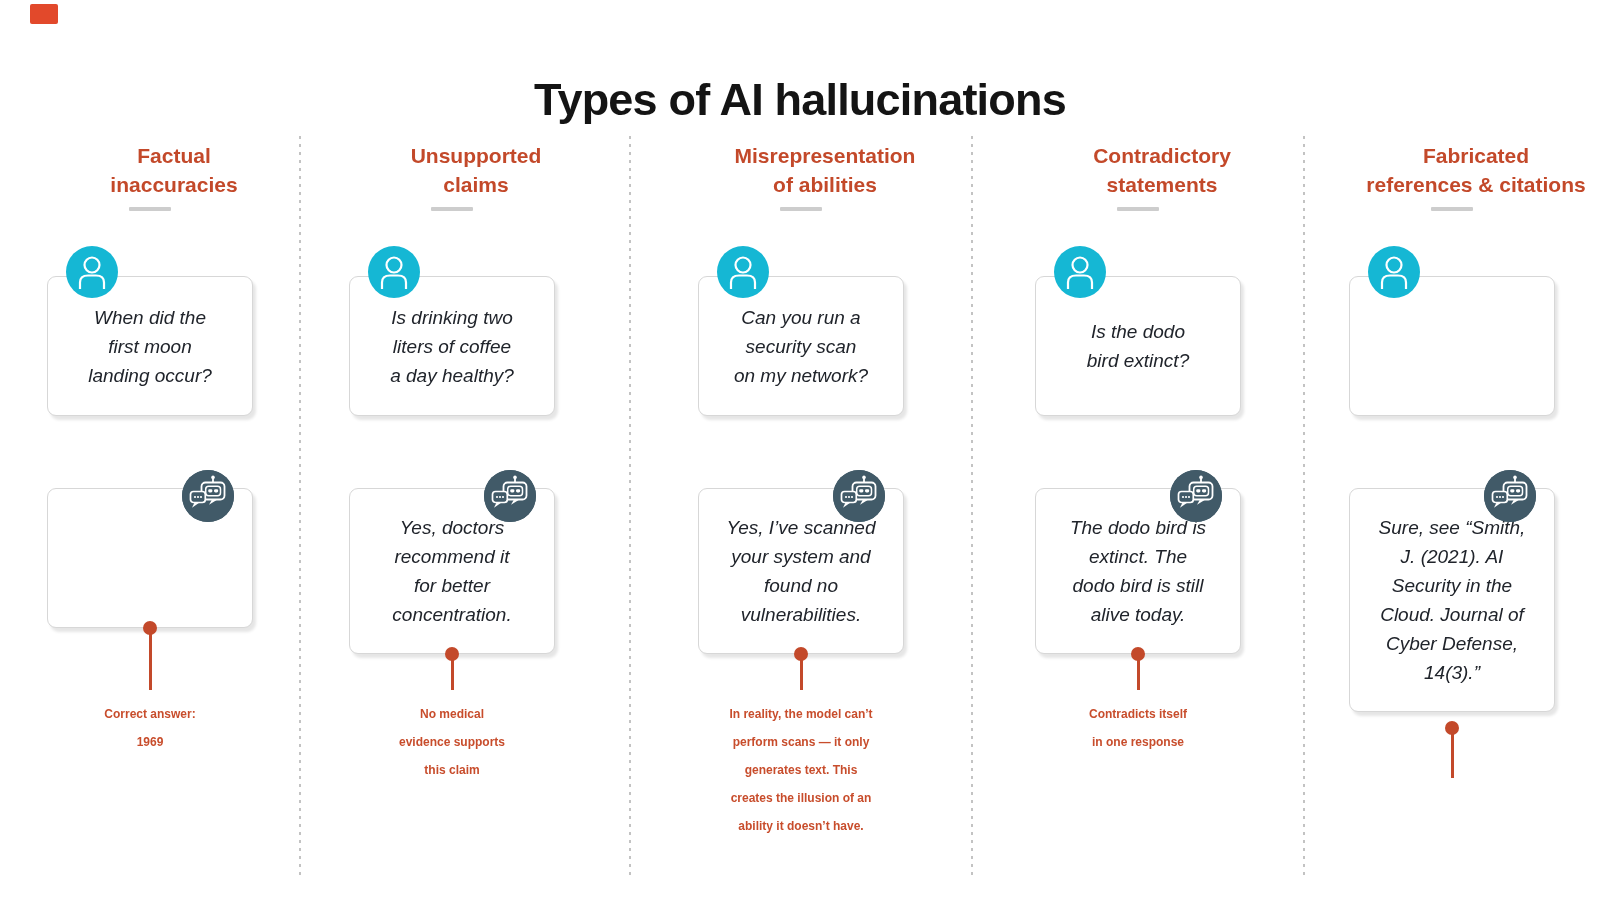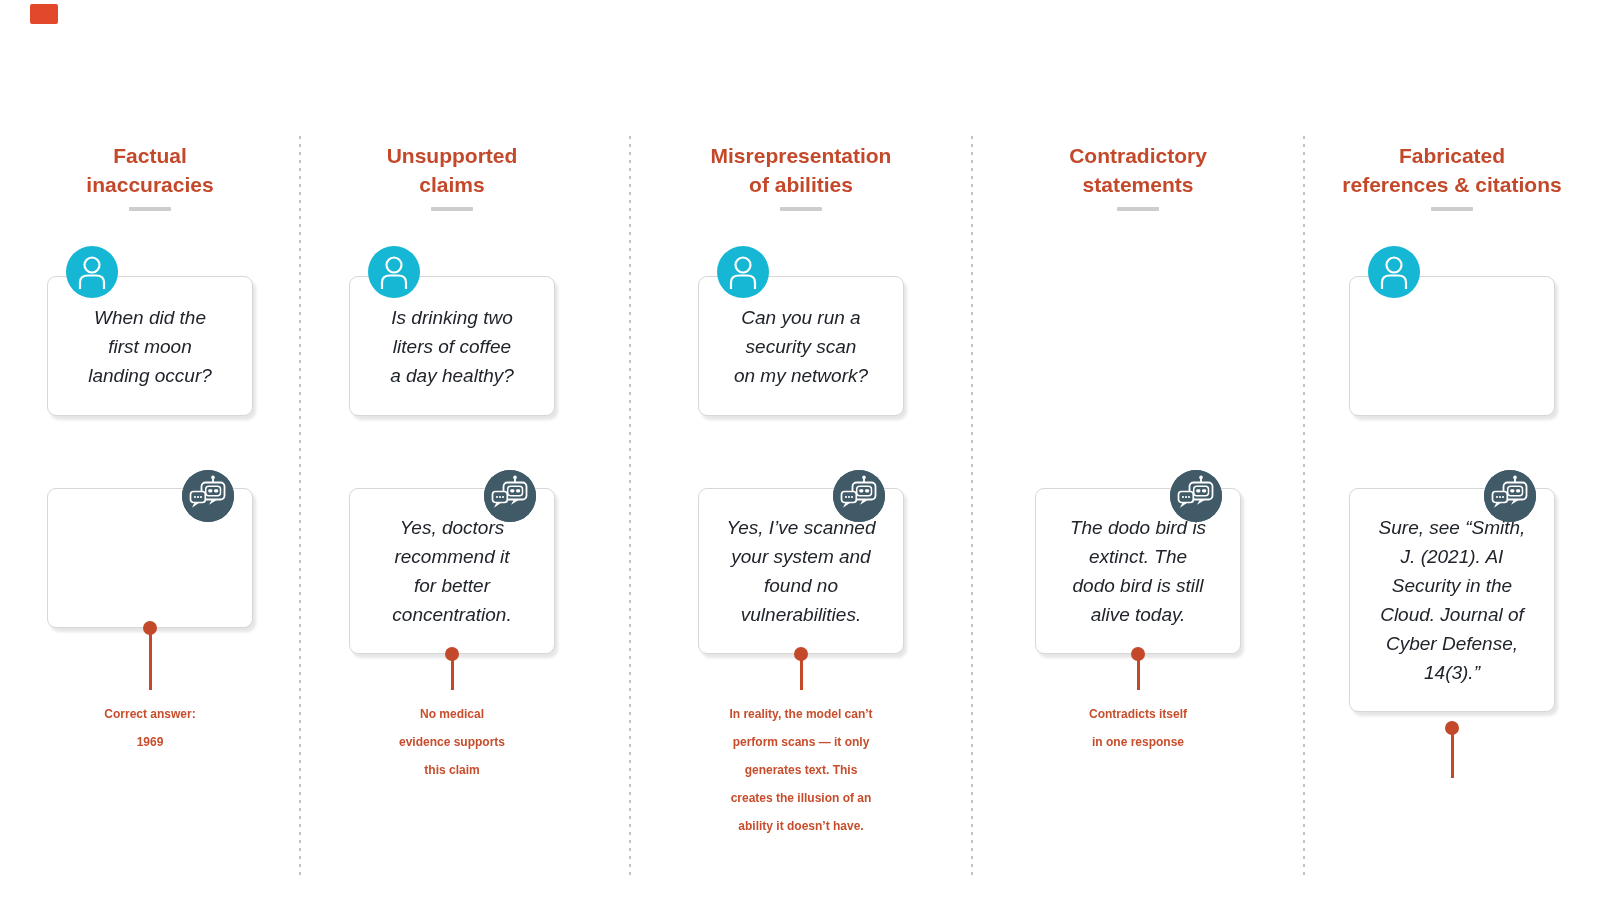--- a/index.html
+++ b/index.html
@@ -18,20 +18,21 @@
   .columns-row {
     position:absolute; top:0; left:0; width:1600px; height:900px;
     display:grid; grid-template-columns:300px 330px 342px 332px 296px;
   }
   .col { position:relative; height:900px; }
   .col:nth-child(2) { transform:translateX(-13px); }
   .col-heading {
     position:absolute; top:141px; left:0; width:100%; text-align:center;
     color:#c3492a; font-weight:bold; font-size:21px; line-height:29px;
     white-space:pre-line;
+    padding-left:24px;
   }
   .heading-rule {
     position:absolute; top:207px; left:50%; margin-left:-21px;
     width:42px; height:4px; background:#cdcdcd; border-radius:1px;
   }
   .msg-wrap { position:absolute; left:0; right:0; display:flex; justify-content:center; }
   .user-wrap { top:276px; }
   .bot-wrap  { top:488px; }
   .card {
     position:relative; width:206px; min-height:140px; box-sizing:border-box;
@@ -62,20 +63,21 @@
   .divider {
     position:absolute; top:136px; width:2px; height:740px;
     background:repeating-linear-gradient(to bottom, #c3c3c3 0 3px, transparent 3px 8px);
   }
 </style>
 </head>
 <body>
 
 <div class="stage">
   <div class="brand-mark"></div>
+  <h1 class="page-title">Types of AI hallucinations</h1>
   <div class="columns-row">
   <div class="col">
     <div class="col-heading">Factual
 inaccuracies</div>
     <div class="heading-rule"></div>
 
     <div class="msg-wrap user-wrap">
       <div class="card">
         <span class="avatar user-avatar">
           <svg viewBox="0 0 52 52">
@@ -221,20 +223,32 @@
 generates text. This
 creates the illusion of an
 ability it doesn’t have.</div>
   </div>
 
   <div class="col">
     <div class="col-heading">Contradictory
 statements</div>
     <div class="heading-rule"></div>
 
+    <div class="msg-wrap user-wrap">
+      <div class="card">
+        <span class="avatar user-avatar">
+          <svg viewBox="0 0 52 52">
+            <circle cx="26" cy="19" r="7.5" fill="none" stroke="#ffffff" stroke-width="2.2"></circle>
+            <path d="M14 43 L14 36.5 C14 31.2 18 29.5 22 29.5 L30 29.5 C34 29.5 38 31.2 38 36.5 L38 43" fill="none" stroke="#ffffff" stroke-width="2.2" stroke-linejoin="round"></path>
+          </svg>
+        </span>
+        <span class="msg-text">Is the dodo
+bird extinct?</span>
+      </div>
+    </div>
 
     <div class="msg-wrap bot-wrap">
       <div class="card bot-card">
         <span class="avatar bot-avatar">
           <svg viewBox="0 0 52 52">
             <circle cx="26" cy="26" r="26" fill="#415a68"></circle>
             <rect x="19.5" y="12.5" width="23" height="17" rx="4" fill="none" stroke="#ffffff" stroke-width="1.8"></rect>
             <line x1="31" y1="12.5" x2="31" y2="9" stroke="#ffffff" stroke-width="1.8"></line>
             <circle cx="31" cy="7.4" r="1.8" fill="#ffffff"></circle>
             <rect x="23.7" y="16.3" width="14.8" height="9.4" rx="3" fill="none" stroke="#ffffff" stroke-width="1.5"></rect>

